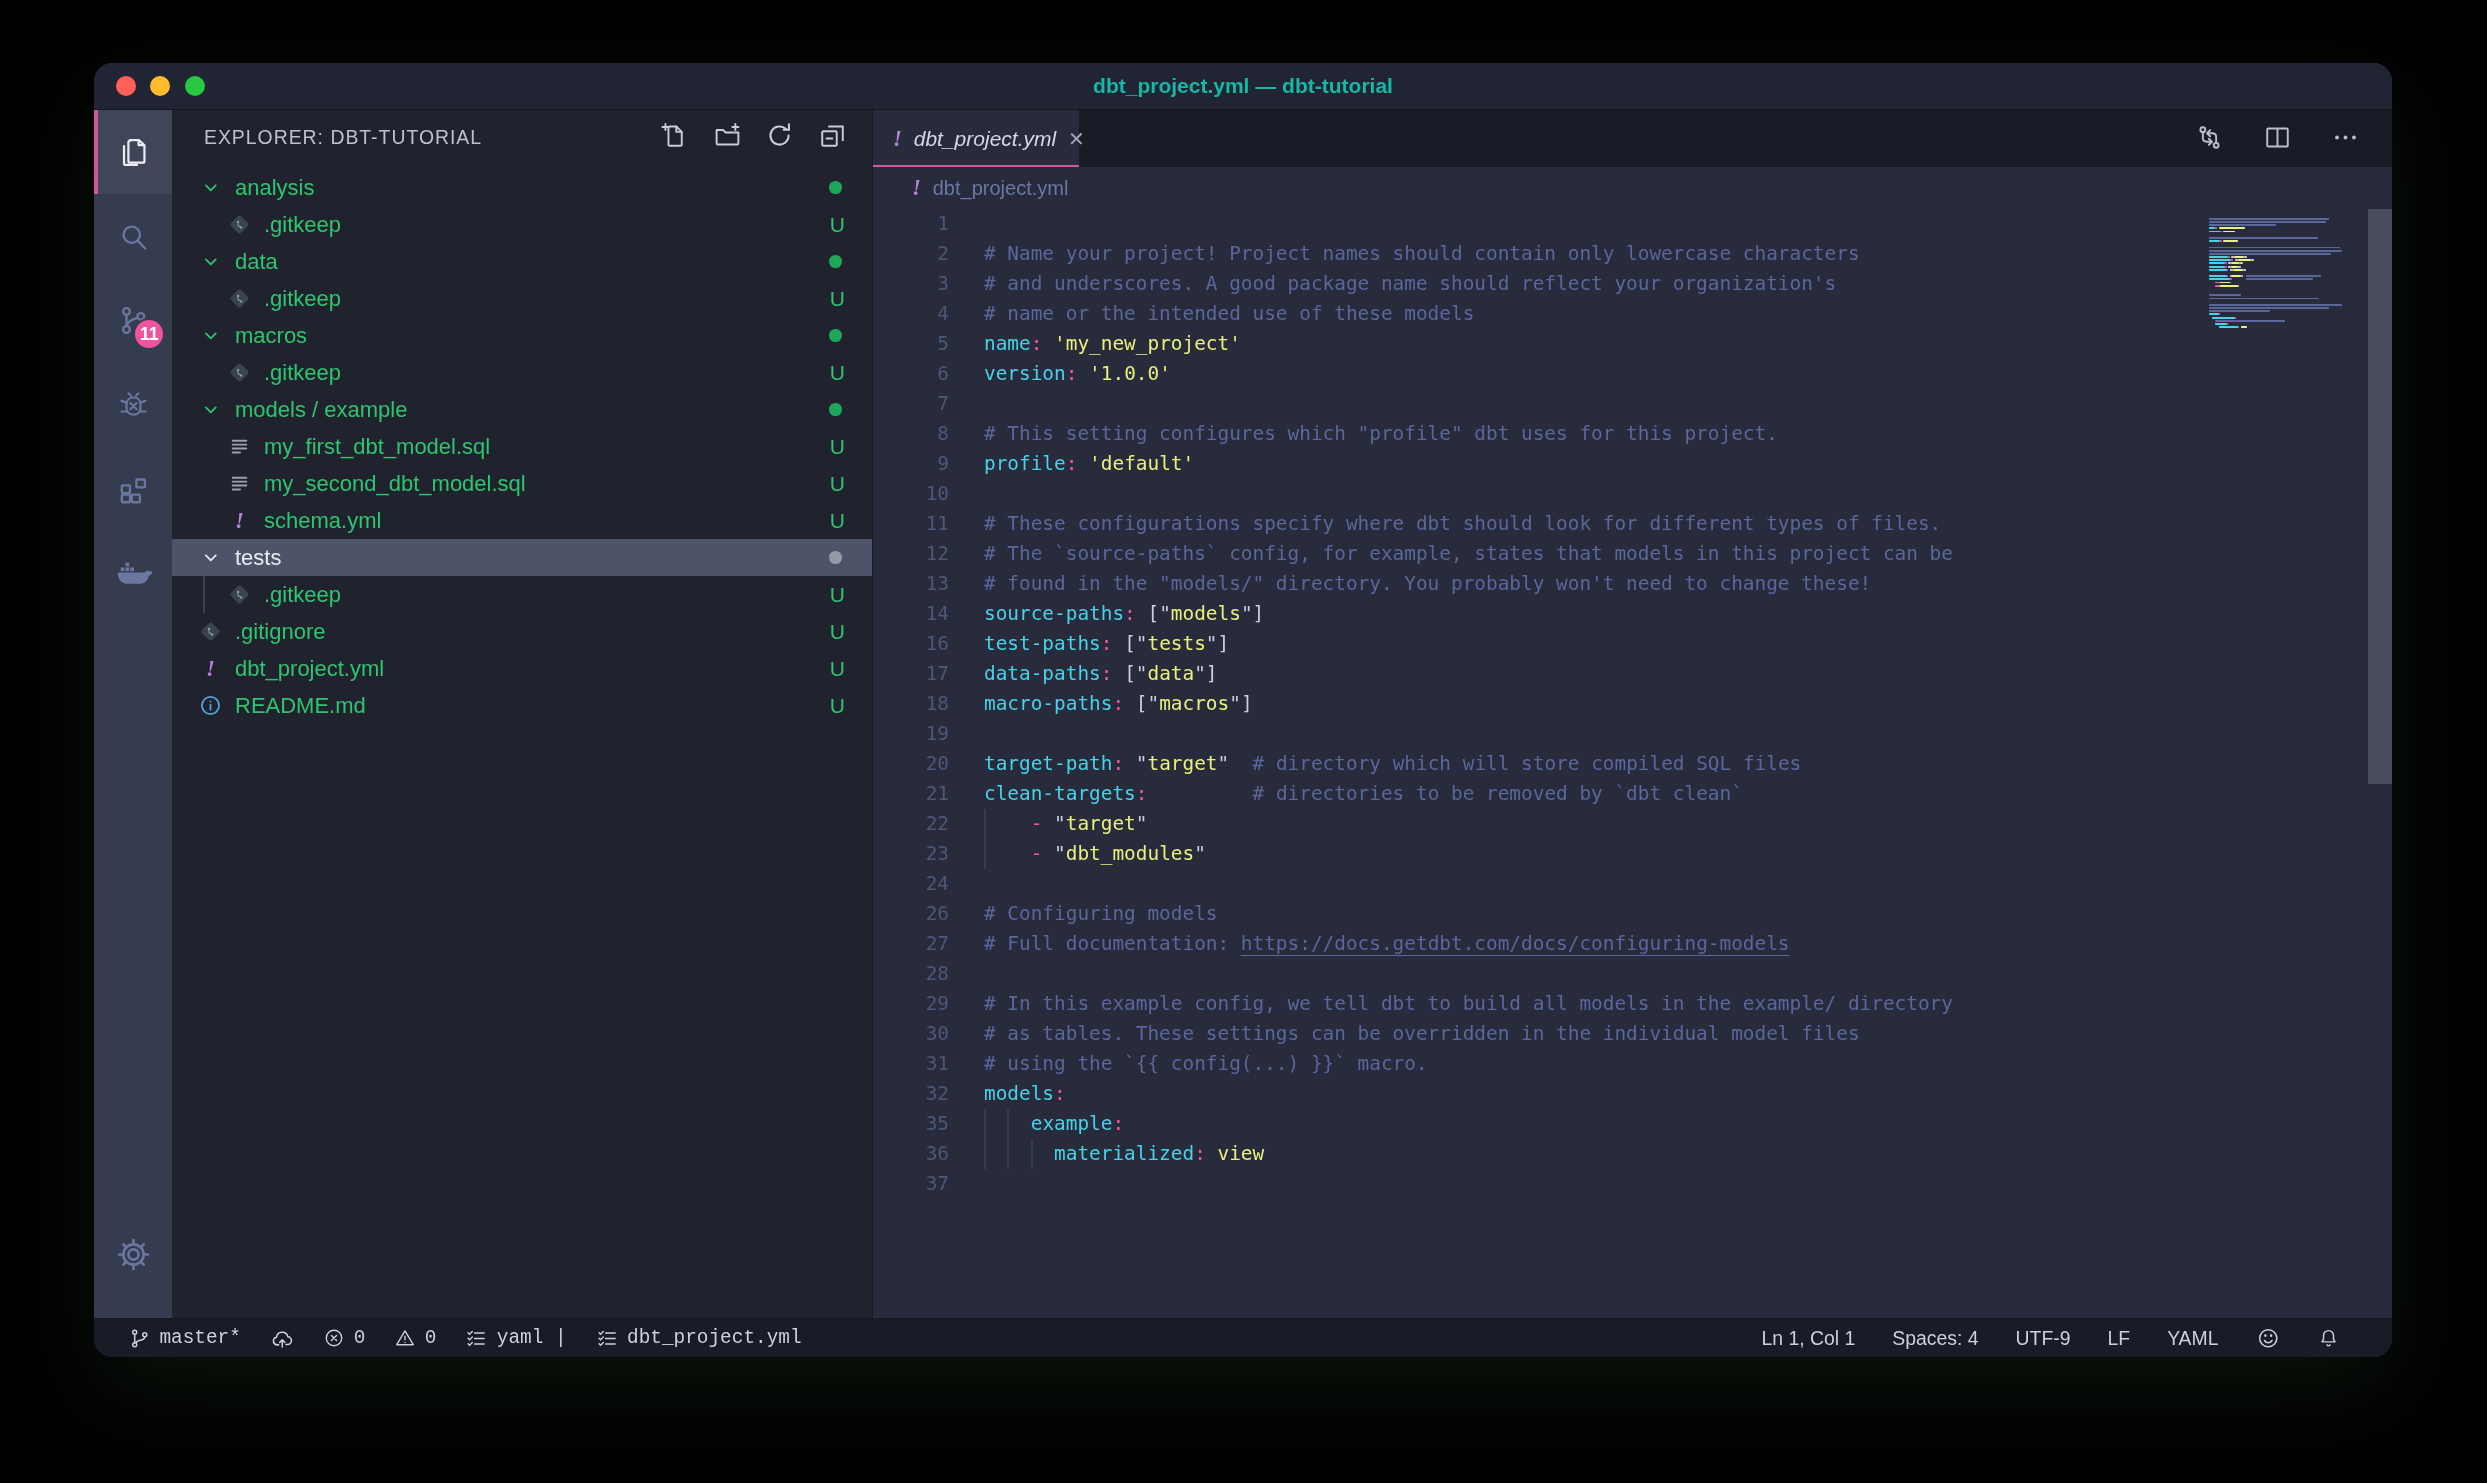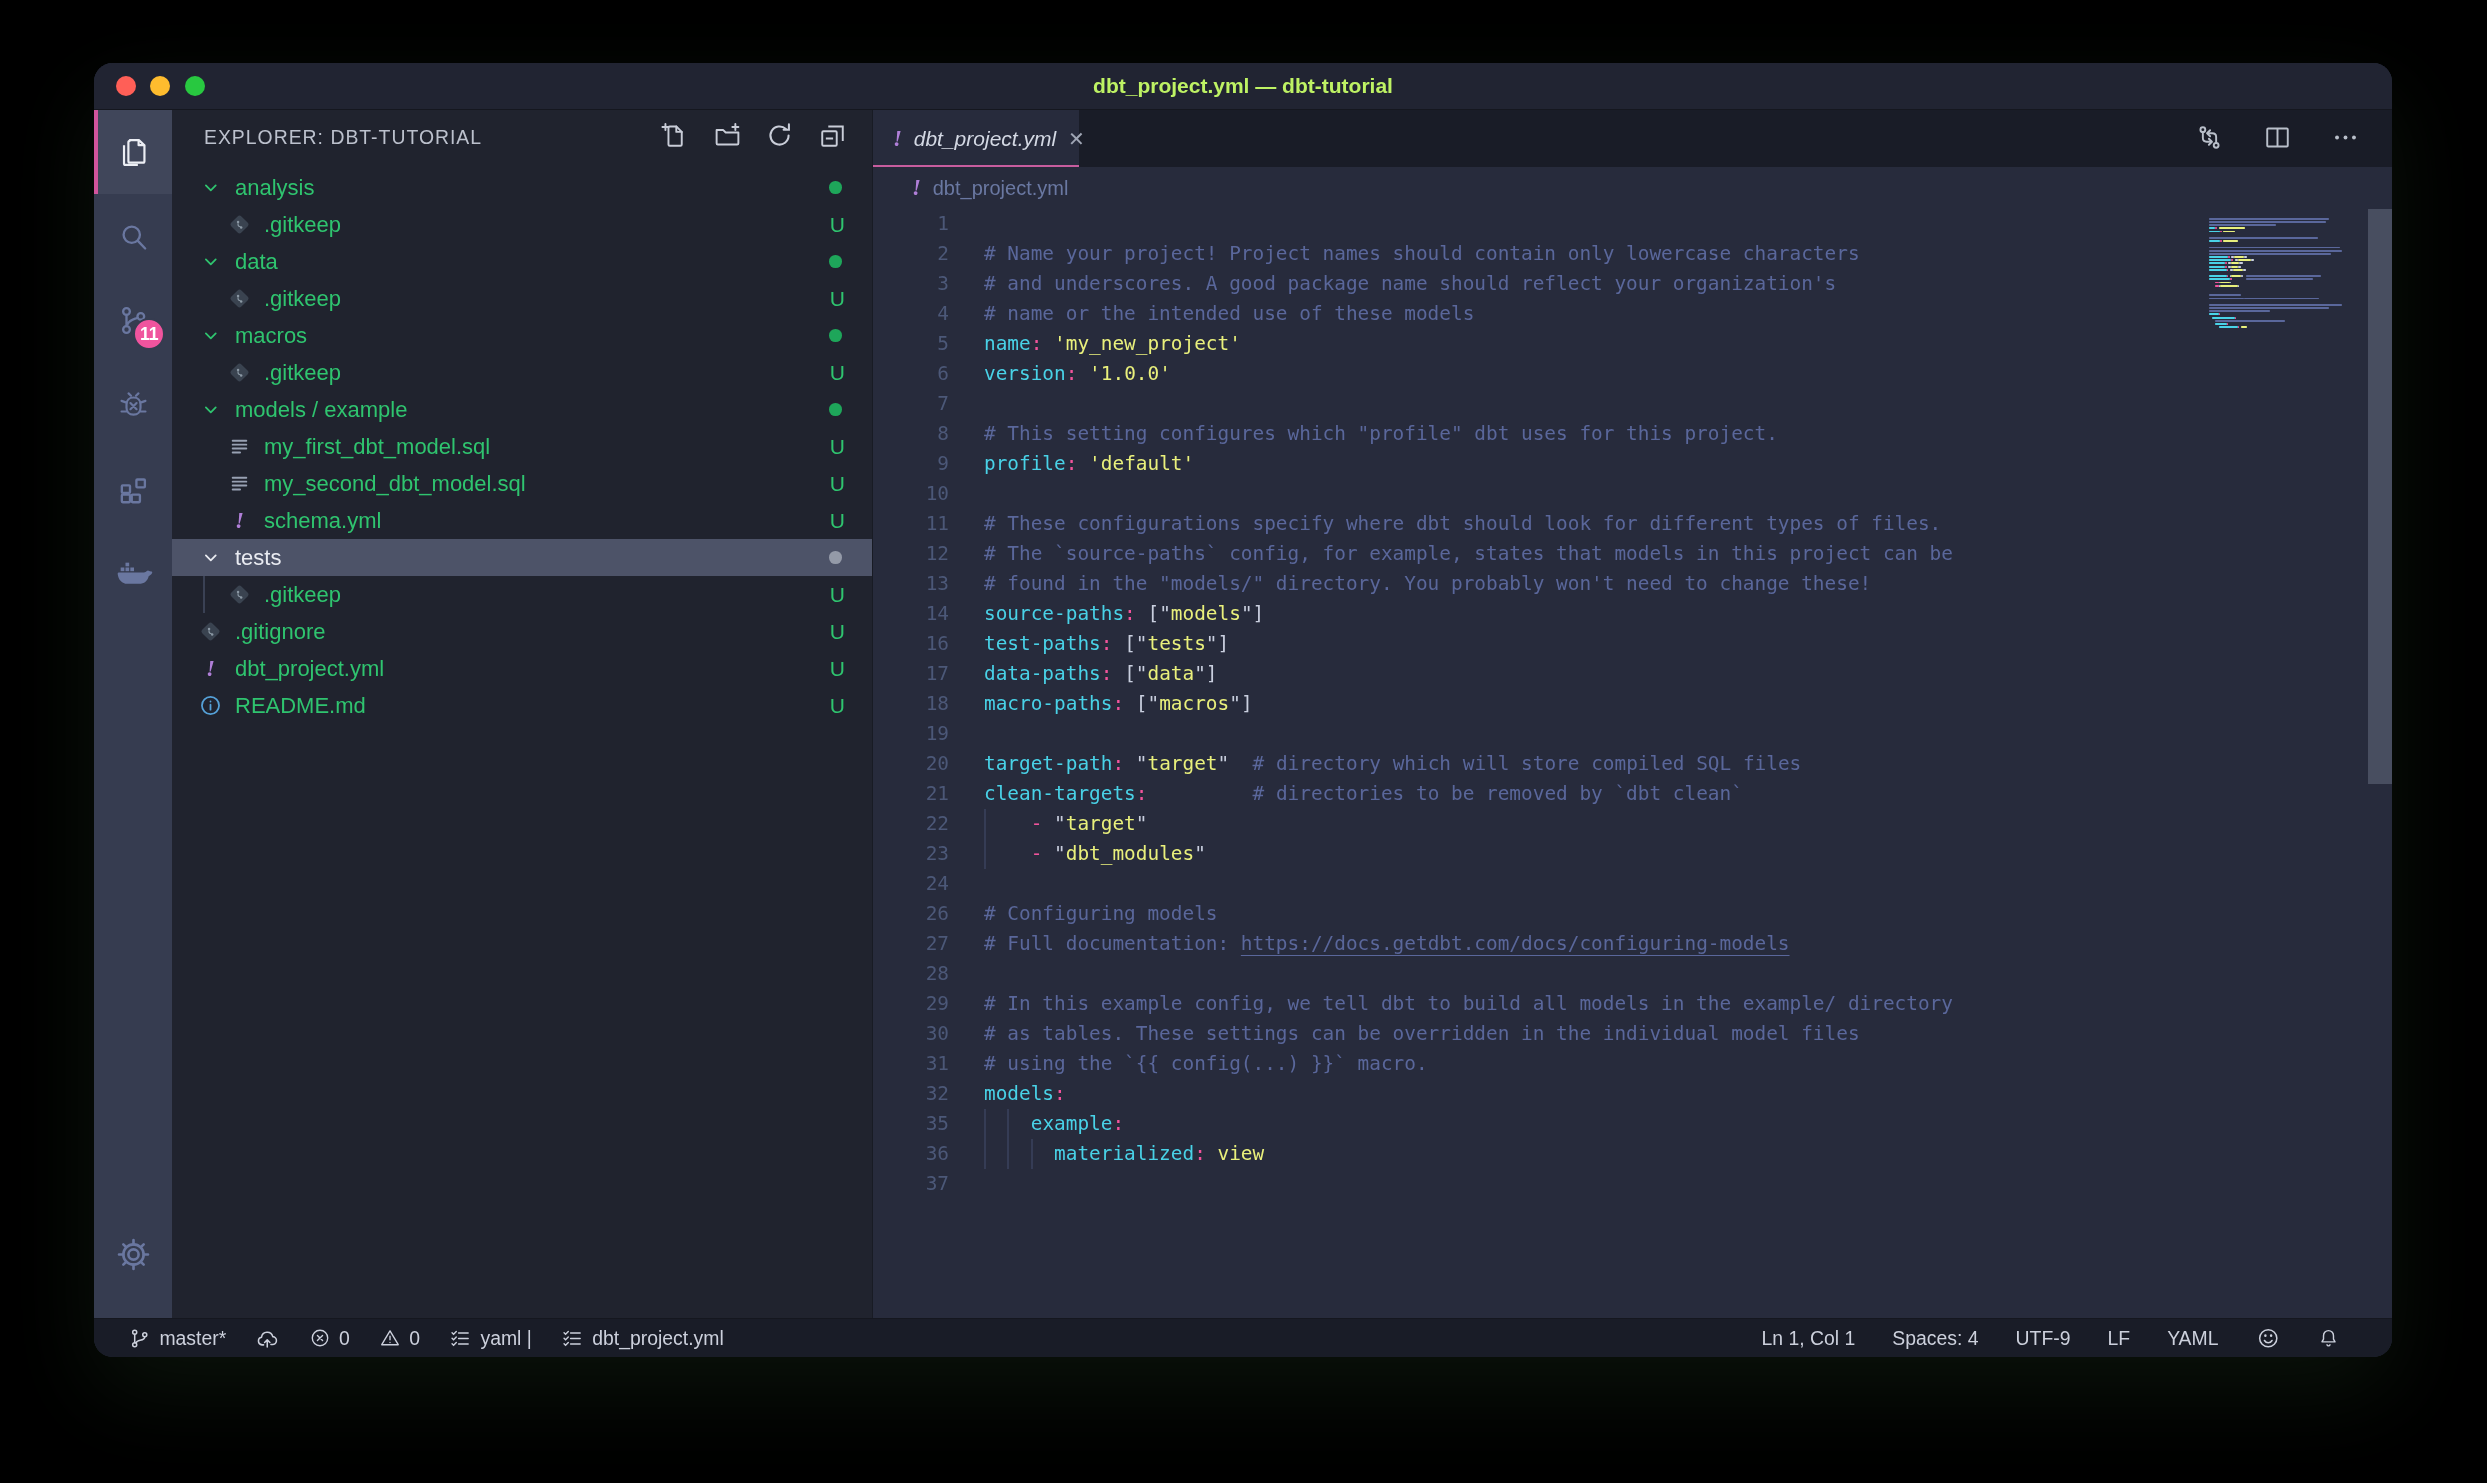--- a/index.html
+++ b/index.html
@@ -7,21 +7,21 @@
          font-family:"Liberation Sans",sans-serif;-webkit-font-smoothing:antialiased;}
   .window{position:absolute;left:94px;top:63px;width:2298px;height:1294px;border-radius:18.5px;
           overflow:hidden;background:#272b3c;box-shadow:0 34px 93px rgba(40,70,40,.28),0 21px 51px rgba(0,0,0,.9);
           display:flex;flex-direction:column;}
   
   .titlebar{height:46px;flex:none;background:#212432;border-bottom:0.8px solid #15171f;position:relative;
             display:flex;align-items:center;justify-content:center;}
   .lights{position:absolute;left:22px;top:0;bottom:0;display:flex;align-items:center;gap:14.3px;}
   .light{width:20px;height:20px;border-radius:50%;}
   .l-close{background:#ff5f57;} .l-min{background:#febc2e;} .l-max{background:#28c840;}
-  .wtitle{color:#bef264;font-size:21px;font-weight:600;}
+  .wtitle{color:#14b8a6;font-size:21px;font-weight:600;}
   
   .main{flex:1;display:flex;min-height:0;}
   
   .activitybar{width:78px;flex:none;background:#363c50;display:flex;flex-direction:column;}
   .ab-item{height:84px;position:relative;display:flex;align-items:center;justify-content:center;color:#6a77a0;}
   .ab-item.active{background:#40465a;color:#eceef4;}
   .ab-item.active::before{content:"";position:absolute;left:0;top:0;bottom:0;width:4.2px;background:#d1549c;}
   .ab-icon{display:flex;}
   .ab-icon svg{display:block;}
   .ab-badge{position:absolute;right:6.7px;bottom:11.8px;min-width:32px;height:32px;border-radius:16px;
@@ -67,21 +67,21 @@
   .tk-c{color:#5a679b} .tk-k{color:#49d2e7} .tk-p{color:#f2549c} .tk-s{color:#e9f07c}
   .tk-b{color:#c9cfdf} .tk-t{color:#c9cfdf}
   .tk-l{color:#5a679b;text-decoration:underline;text-underline-offset:5px;}
   .minimap{position:absolute;top:5px;right:40px;width:143px;}
   .mline{height:3.2px;display:flex;align-items:center;}
   .mbar{display:block;height:1.9px;border-radius:0.8px;}
   .vscroll{position:absolute;top:0;right:0;width:23.6px;height:575px;background:#484e60;}
   
   .statusbar{height:38px;flex:none;background:#191c27;border-top:0.8px solid #15171f;display:flex;
              align-items:center;padding:0 52px 0 34px;color:#ccd0dc;font-size:19.4px;}
-  .sb-left{display:flex;align-items:center;gap:29px;}
+  .sb-left{display:flex;align-items:center;gap:29px;font-family:Liberation Mono, monospace;}
   .sb-right{margin-left:auto;display:flex;align-items:center;gap:37px;}
   .st-item{display:flex;align-items:center;gap:8.4px;white-space:pre;}
   .st-item svg{display:block;}
 </style>
 </head>
 <body>
 
 <div class="stage">
   <div class="window">
 

